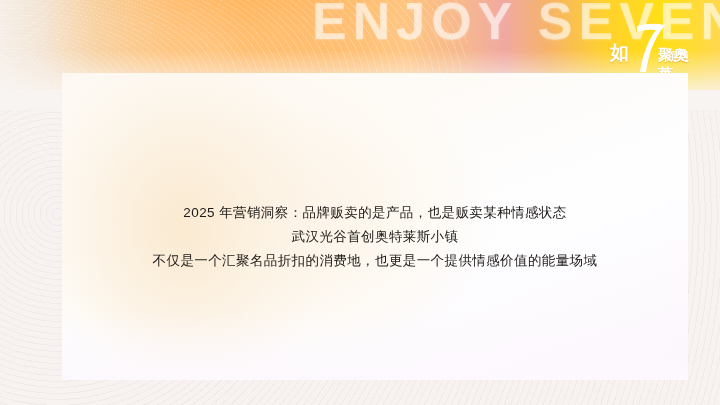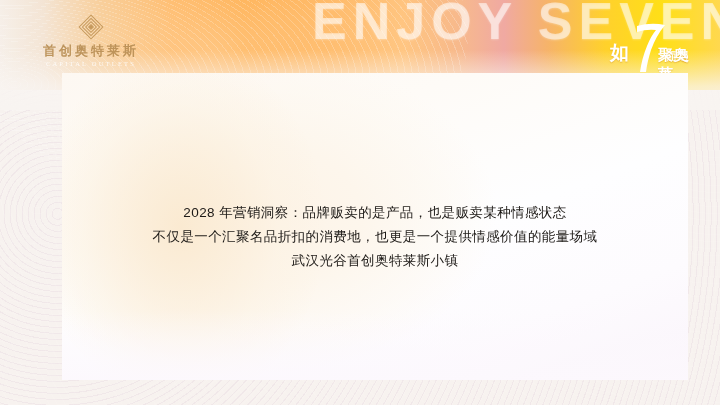--- a/index.html
+++ b/index.html
@@ -299,50 +299,38 @@
   <div class="bg-base"></div>
   <div class="bg-base2"></div>
   <div class="bg-ribs-dark"></div>
   <div class="bg-ribs"></div>
   <div class="bg-topband"></div>
   <div class="bg-topband-arcs"></div>
   <div class="bg-topband-soft"></div>
 
   <div class="enjoy-seven">ENJOY SEVEN</div>
 
-  <div class="brand-left">
-    <svg class="brand-diamond" viewBox="0 0 32 32">
-      <g fill="none" stroke="#c69a5e" stroke-width="1.3">
-        <path d="M16 1.5 L30.5 16 L16 30.5 L1.5 16 Z"></path>
-        <path d="M16 5.5 L26.5 16 L16 26.5 L5.5 16 Z"></path>
-        <path d="M16 9.5 L22.5 16 L16 22.5 L9.5 16 Z"></path>
-        <path d="M16 13.2 L18.8 16 L16 18.8 L13.2 16 Z" fill="#c69a5e"></path>
-      </g>
-    </svg>
-    <div class="brand-left-cn">首创奥特莱斯</div>
-    <div class="brand-left-en">CAPITAL OUTLETS</div>
-  </div>
 
   <div class="brand-right">
     <svg class="br-seven" viewBox="0 0 34 54">
       <path d="M3 6 Q17 2 31 5 Q22 16 17 30 Q13 43 12 52 L6 52 Q8 38 13 26 Q17 16 22 10 Q12 9 3 12 Z" fill="#ffffff"></path>
     </svg>
     <div class="br-ru">如</div>
     <div class="br-eryu">而遇</div>
     <div class="br-juaolai">聚奥莱</div>
   </div>
 
   <div class="card">
     <div class="card-glow"></div>
     <div class="card-bottom-fade"></div>
     <div class="card-inner">
 
 
       <div class="body-lines">
-        <div class="body-line">2028 年营销洞察：品牌贩卖的是产品，也是贩卖某种情感状态</div>
+        <div class="body-line">2025 年营销洞察：品牌贩卖的是产品，也是贩卖某种情感状态</div>
+        <div class="body-line">武汉光谷首创奥特莱斯小镇</div>
         <div class="body-line">不仅是一个汇聚名品折扣的消费地，也更是一个提供情感价值的能量场域</div>
-        <div class="body-line">武汉光谷首创奥特莱斯小镇</div>
       </div>
 
     </div>
   </div>
 
 </div>
 
 </body></html>

